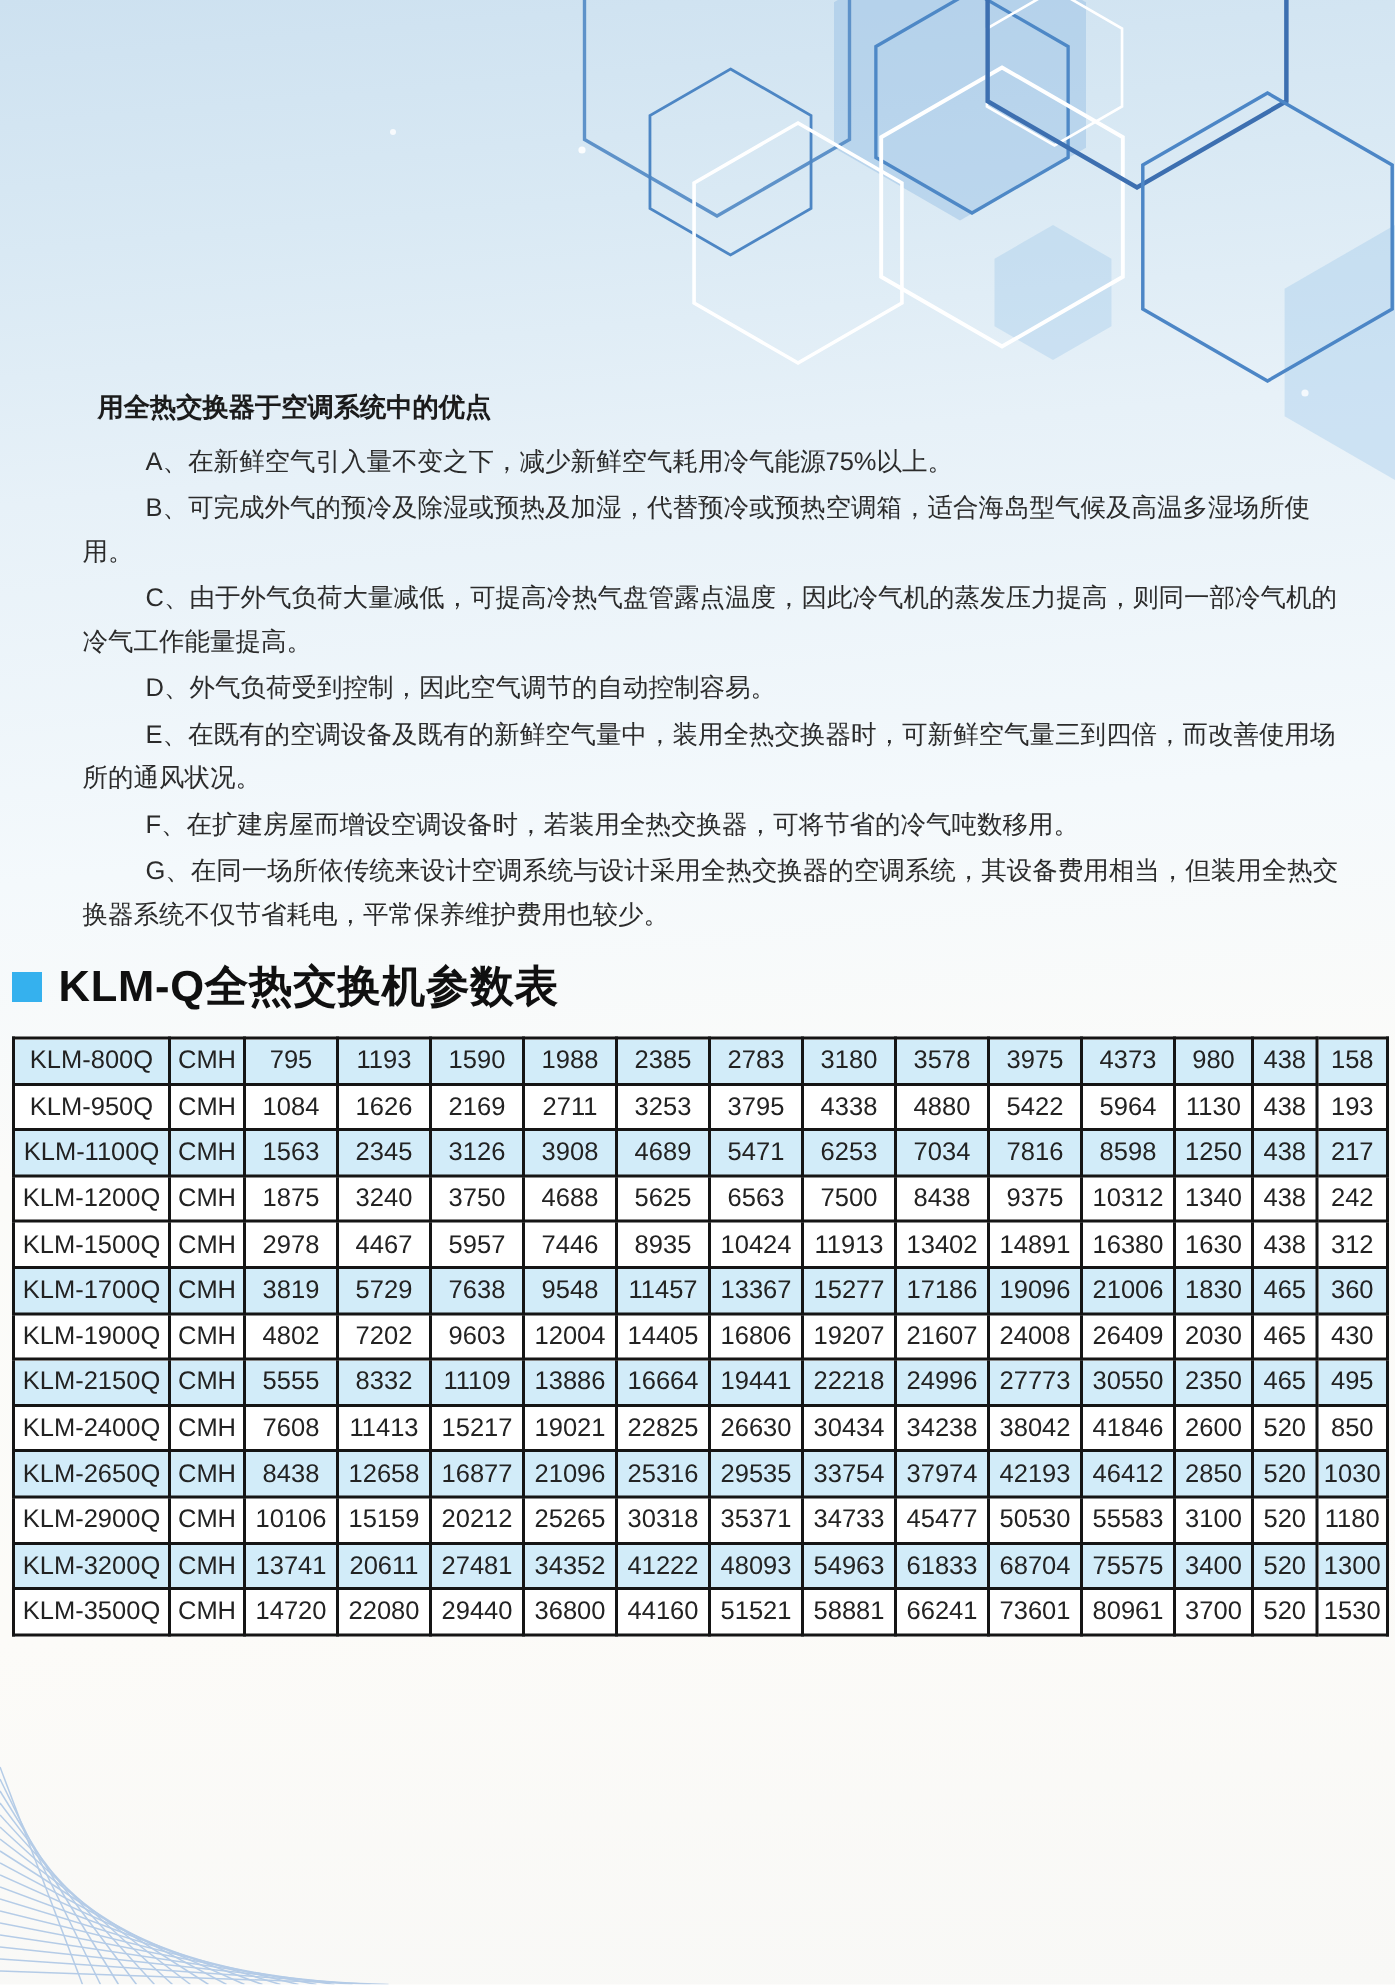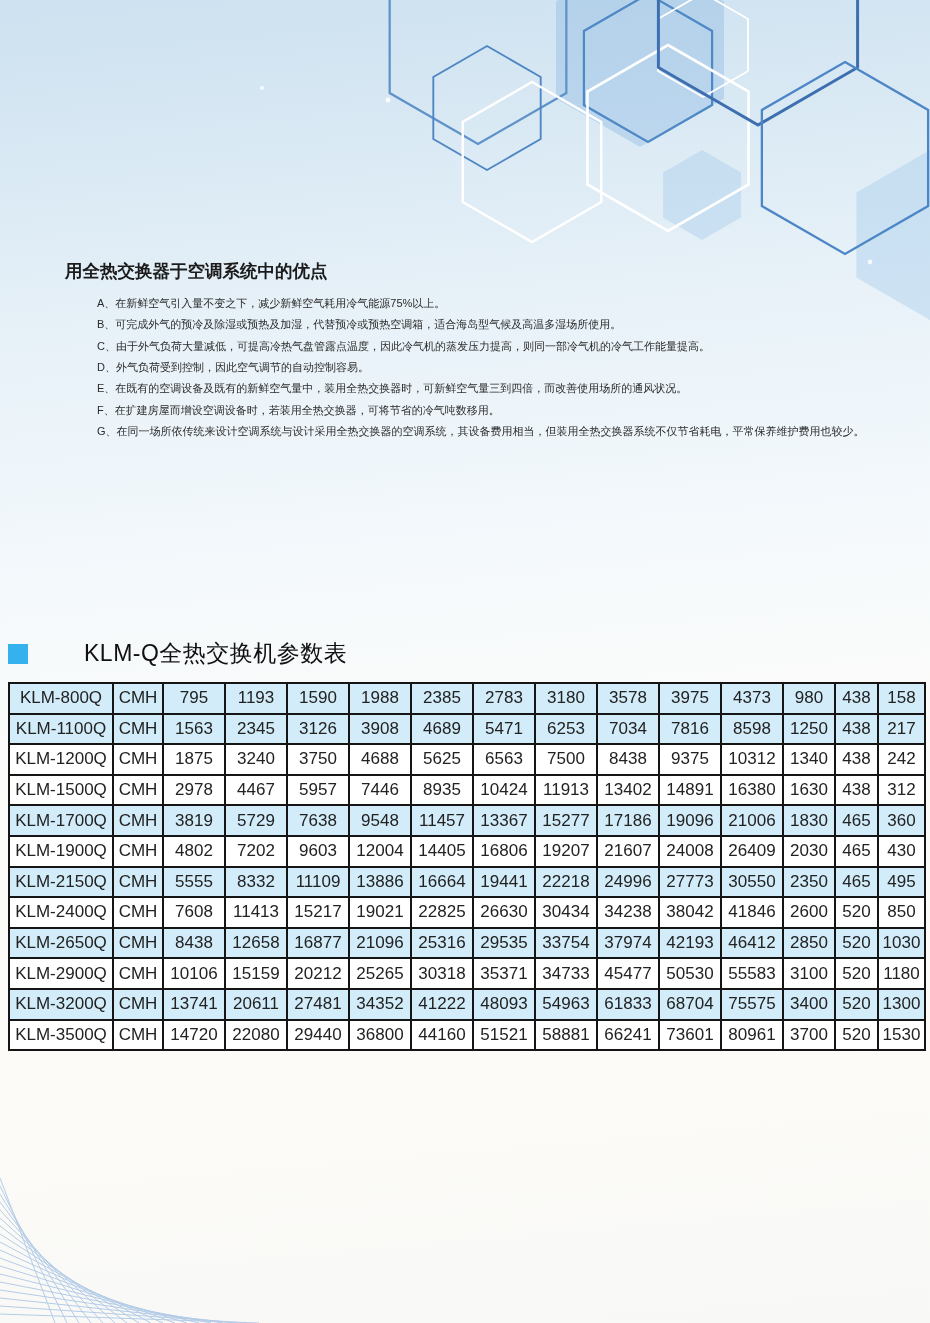--- a/index.html
+++ b/index.html
@@ -4,25 +4,25 @@
 <style>
   html,body{margin:0;padding:0;}
   body{
     width:930px;height:1323px;position:relative;overflow:hidden;
     font-family:"Liberation Sans","DejaVu Sans",sans-serif;color:#262626;
     background:linear-gradient(175deg,#cde1f0 0%,#d9e9f4 12%,#e7f1f8 24%,#f4f9fc 42%,#fbfbf9 56%,#fcfbf8 78%,#f8f8f6 100%);
   }
   .deco{position:absolute;left:0;top:0;pointer-events:none;}
   .advantages{position:absolute;top:212px;left:55px;right:30px;margin-top:47px;}
   .adv-heading{font-size:17.5px;font-weight:bold;margin:0 0 11px 10px;color:#1b1b1b;}
-  .adv-item{font-size:11px;line-height:1.67;margin:0 0 3px 0;text-indent:42px;color:#2b2b2b;}
+  .adv-item{font-size:17px;line-height:1.67;margin:0 0 3px 0;text-indent:42px;color:#2b2b2b;}
   .param-section{position:absolute;top:638px;left:8px;}
   .section-title{display:flex;align-items:center;gap:11px;margin:0 0 13px 0;}
   .section-title .bullet{width:20px;height:20px;flex:0 0 auto;}
-  .section-title .txt{font-size:23px;font-weight:normal;color:#101010;letter-spacing:.5px;margin-left:45px;}
+  .section-title .txt{font-size:29px;font-weight:bold;color:#101010;letter-spacing:.5px;}
   table.params{border-collapse:collapse;table-layout:fixed;width:914px;background:#fff;padding-left:16px;}
   table.params td{
     border:2px solid #151515;text-align:center;vertical-align:middle;
     font-size:17px;color:#222;height:28.6px;padding:0 1px;
     white-space:nowrap;overflow:hidden;background:#ffffff;
   }
   tr.alt td{background:#d2ecf9;}
 </style>
 </head>
 <body>
@@ -118,20 +118,37 @@
             <td>2385</td>
             <td>2783</td>
             <td>3180</td>
             <td>3578</td>
             <td>3975</td>
             <td>4373</td>
             <td>980</td>
             <td>438</td>
             <td>158</td>
           </tr>
+          <tr>
+            <td>KLM-950Q</td>
+            <td>CMH</td>
+            <td>1084</td>
+            <td>1626</td>
+            <td>2169</td>
+            <td>2711</td>
+            <td>3253</td>
+            <td>3795</td>
+            <td>4338</td>
+            <td>4880</td>
+            <td>5422</td>
+            <td>5964</td>
+            <td>1130</td>
+            <td>438</td>
+            <td>193</td>
+          </tr>
           <tr class="alt">
             <td>KLM-1100Q</td>
             <td>CMH</td>
             <td>1563</td>
             <td>2345</td>
             <td>3126</td>
             <td>3908</td>
             <td>4689</td>
             <td>5471</td>
             <td>6253</td>

